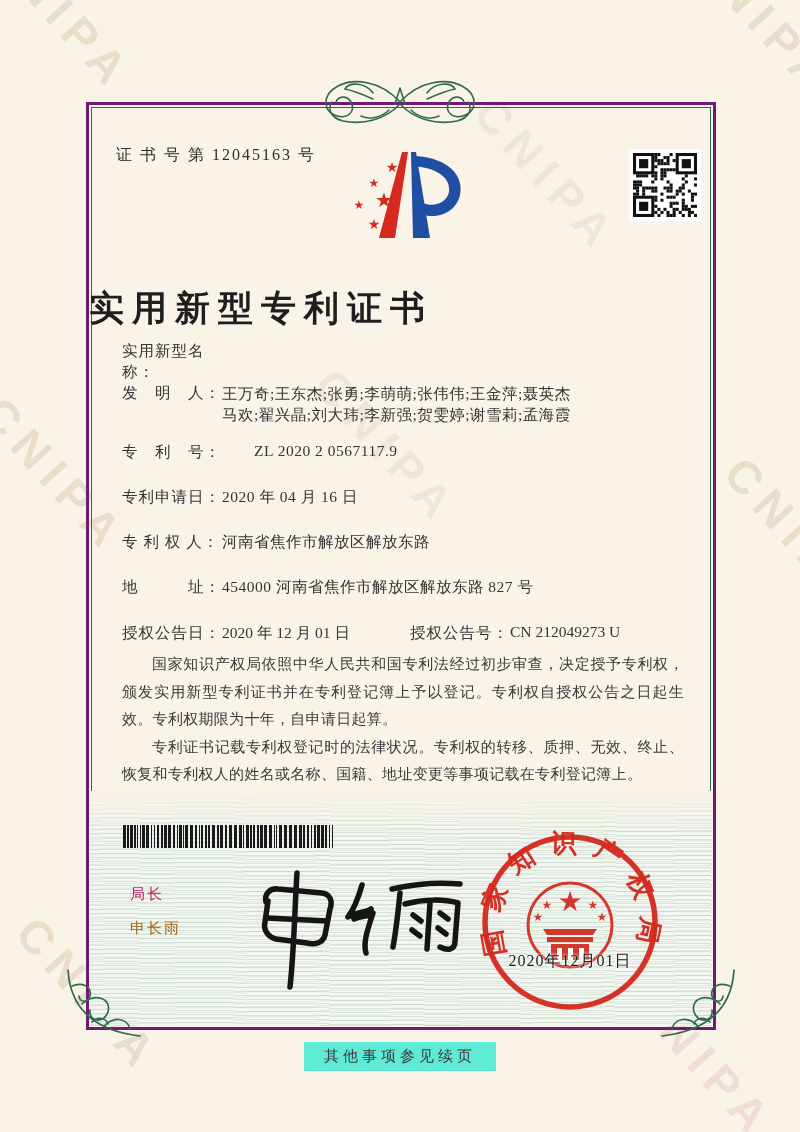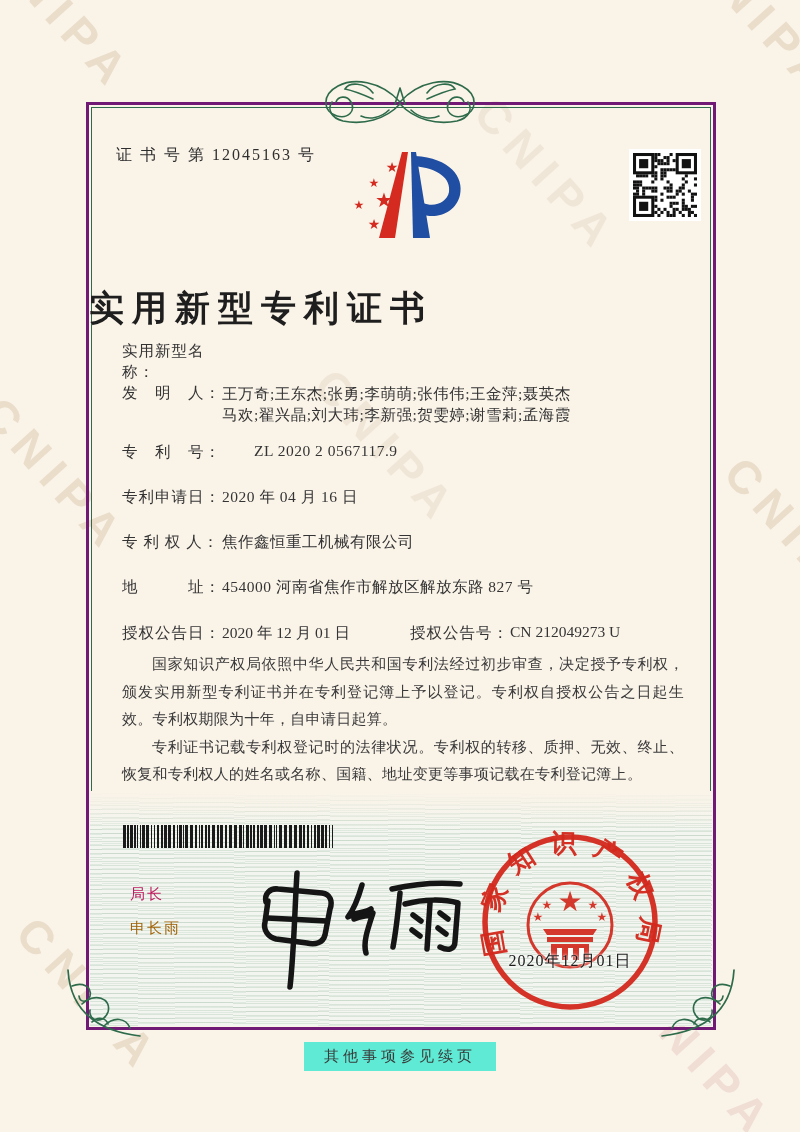--- a/index.html
+++ b/index.html
@@ -294,21 +294,21 @@
     <div class="f-row" style="top:101px;gap:32px;">
       <span class="f-label">专　利　号：</span>
       <span class="f-value">ZL 2020 2 0567117.9</span>
     </div>
     <div class="f-row" style="top:146px;">
       <span class="f-label">专利申请日：</span>
       <span class="f-value">2020 年 04 月 16 日</span>
     </div>
     <div class="f-row" style="top:191px;">
       <span class="f-label">专 利 权 人：</span>
-      <span class="f-value">焦作鑫恒重工机械有限公司</span>
+      <span class="f-value">河南省焦作市解放区解放东路</span>
     </div>
     <div class="f-row" style="top:236px;">
       <span class="f-label">地　　　址：</span>
       <span class="f-value">454000 河南省焦作市解放区解放东路 827 号</span>
     </div>
     <div class="f-row" style="top:282px;">
       <span class="grant-pair">
         <span class="f-label">授权公告日：</span>
         <span class="gv">2020 年 12 月 01 日</span>
         <span class="f-label">授权公告号：</span>

